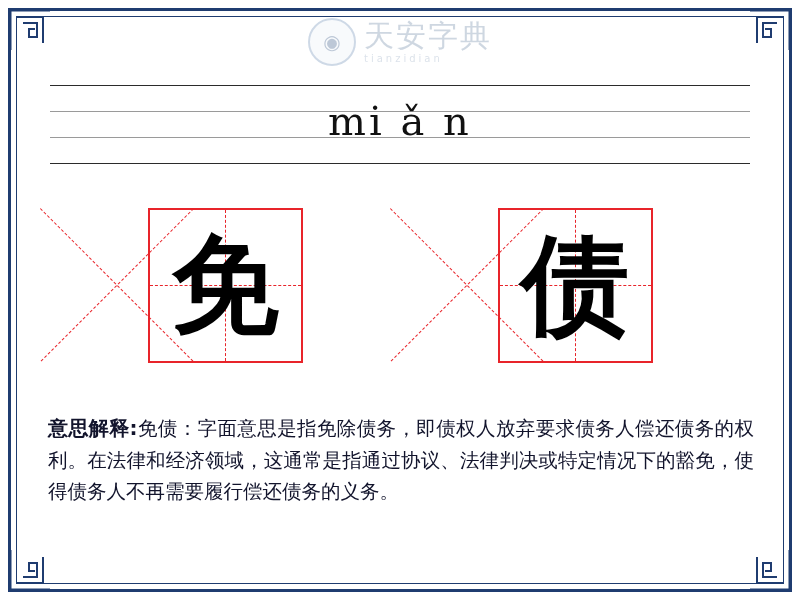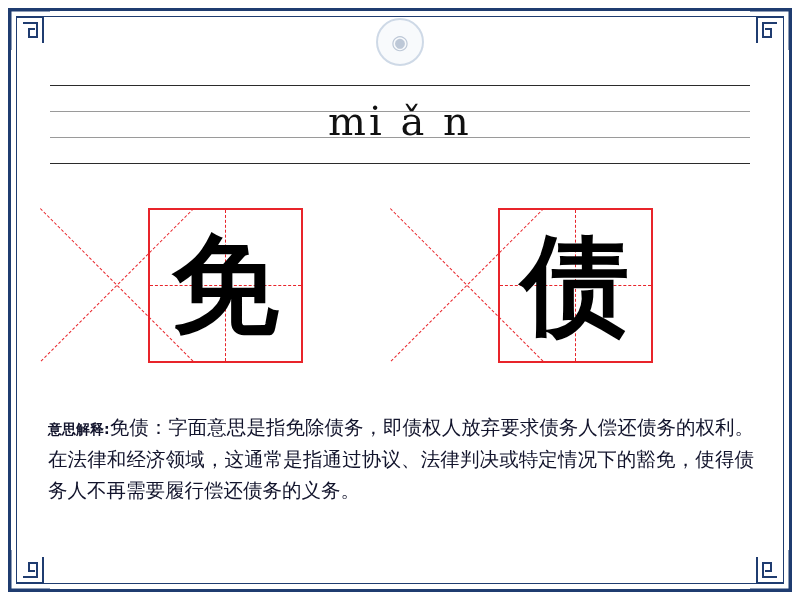--- a/index.html
+++ b/index.html
@@ -193,21 +193,21 @@
     width: 706px;
     font-family: "DejaVu Serif", serif;
     font-size: 19.5px;
     line-height: 1.62;
     color: #12142c;
     text-align: justify;
   }
   .explain .label {
     font-weight: 700;
     font-family: "DejaVu Sans", sans-serif;
-    font-size: 14px;
+    font-size: 20px;
   }
   .explain .body {
     font-family: "DejaVu Serif", serif;
   }
 </style>
 </head>
 <body>
 
 <div class="page">
 
@@ -238,20 +238,24 @@
   <div class="corner br">
     <svg width="42" height="42" viewBox="0 0 42 42">
       <path d="M1 1 H41 M1 1 V41" stroke="#1f3c70" stroke-width="3" fill="none"></path>
       <path d="M8 8 H34 V34" stroke="#1f3c70" stroke-width="2" fill="none"></path>
       <path d="M14 14 H28 V28 H20 V20 H26" stroke="#1f3c70" stroke-width="2" fill="none"></path>
     </svg>
   </div>
 
   <div class="watermark">
     <div class="wm-seal">◉</div>
+    <div class="wm-text">
+      <div class="wm-title">天安字典</div>
+      <div class="wm-sub">tianzidian</div>
+    </div>
   </div>
 
   <div class="staff">
     <div class="line l1"></div>
     <div class="line l2"></div>
     <div class="line l3"></div>
     <div class="line l4"></div>
     <div class="pinyin-row">
       <div class="pinyin-cell">mi ǎ n</div>
     </div>

